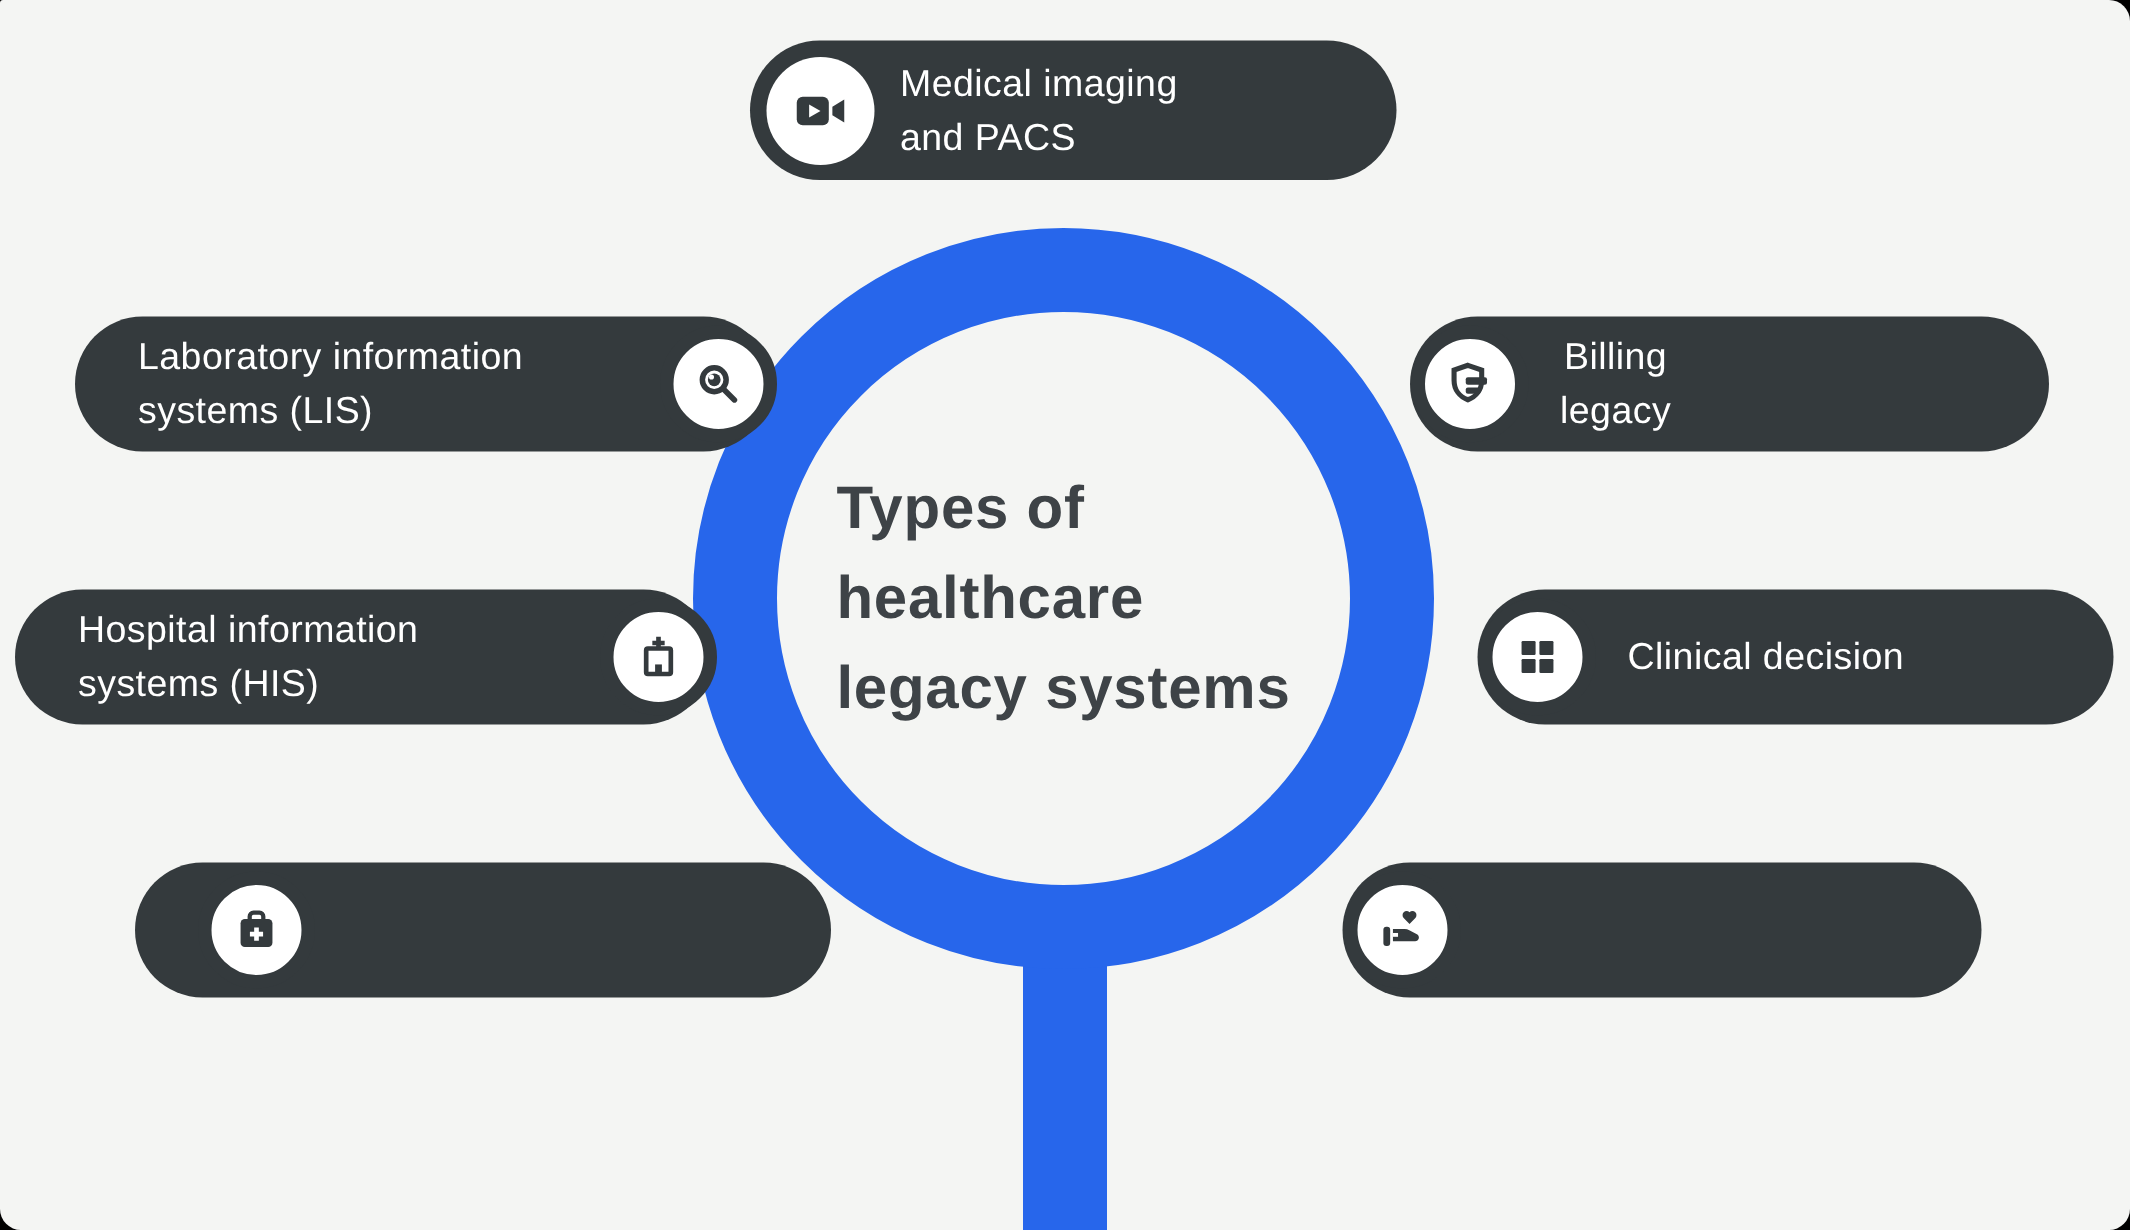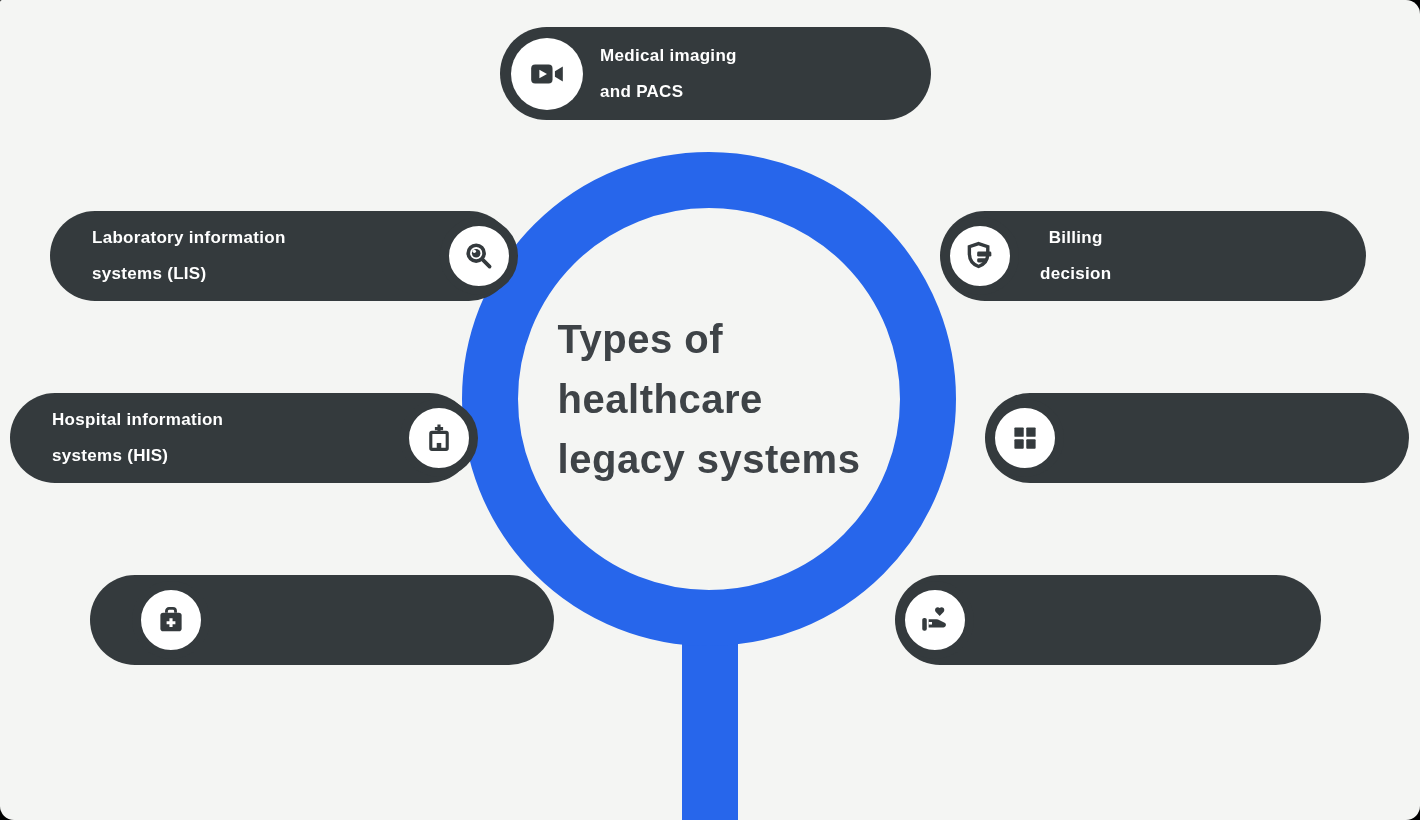--- a/index.html
+++ b/index.html
@@ -44,23 +44,23 @@
   .pill {
     position: absolute;
     height: 90px;
     background: #343a3d;
     border-radius: 47px;
     display: flex;
     align-items: center;
     color: #ffffff;
   }
   .pill-text {
-    font-size: 17px;
+    font-size: 25px;
     line-height: 36px;
-    font-weight: bold;
+    font-weight: normal;
     letter-spacing: 0.3px;
     white-space: nowrap;
   }
   .icon-badge {
     flex: none;
     width: 60px; height: 60px;
     border-radius: 50%;
     background: #ffffff;
     border: 9px solid #343a3d;
     display: flex;
@@ -162,34 +162,35 @@
   <div class="pill pill-right pill-billing">
     <span class="icon-badge">
       <svg viewBox="0 0 24 24">
         <path d="M11 3.2 L17.5 5.4 V10.2 C17.5 14.6 14.9 18 11 19.4 C7.1 18 4.5 14.6 4.5 10.2 V5.4 Z" fill="none" stroke="currentColor" stroke-width="2.4"></path>
         <rect x="10" y="8.8" width="10" height="3.6" rx="1" fill="currentColor"></rect>
         <rect x="10" y="13.6" width="7" height="3" rx="1" fill="currentColor"></rect>
       </svg>
     </span>
     <div class="pill-text">
       <div>Billing</div>
-      <div>decision</div>
+      <div>legacy</div>
     </div>
   </div>
 
   <div class="pill pill-right pill-cdss">
     <span class="icon-badge">
       <svg viewBox="0 0 24 24">
         <rect x="4.5" y="4.5" width="6.6" height="6.6" rx="0.6" fill="currentColor"></rect>
         <rect x="12.9" y="4.5" width="6.6" height="6.6" rx="0.6" fill="currentColor"></rect>
         <rect x="4.5" y="12.9" width="6.6" height="6.6" rx="0.6" fill="currentColor"></rect>
         <rect x="12.9" y="12.9" width="6.6" height="6.6" rx="0.6" fill="currentColor"></rect>
       </svg>
     </span>
     <div class="pill-text">
+      <div>Clinical decision</div>
     </div>
   </div>
 
   <div class="pill pill-right pill-patient">
     <span class="icon-badge">
       <svg viewBox="0 0 24 24">
         <path d="M15.3 3.6 c.75-.8 2-.8 2.75 0 c.7.75.7 1.95 0 2.7 L15.3 9.2 12.55 6.3 c-.7-.75-.7-1.95 0-2.7 c.75-.8 2-.8 2.75 0 Z" fill="currentColor"></path>
         <rect x="3" y="10.5" width="3.2" height="9" rx="1.4" fill="currentColor"></rect>
         <path d="M7.5 11.5 h5.5 c.8 0 1.5.2 2.2.6 l3.6 1.9 c1.6.9 1 3.3-.9 3.3 H7.5 Z" fill="currentColor"></path>
         <rect x="7.5" y="13.4" width="2.4" height="1.8" fill="#fff"></rect>

